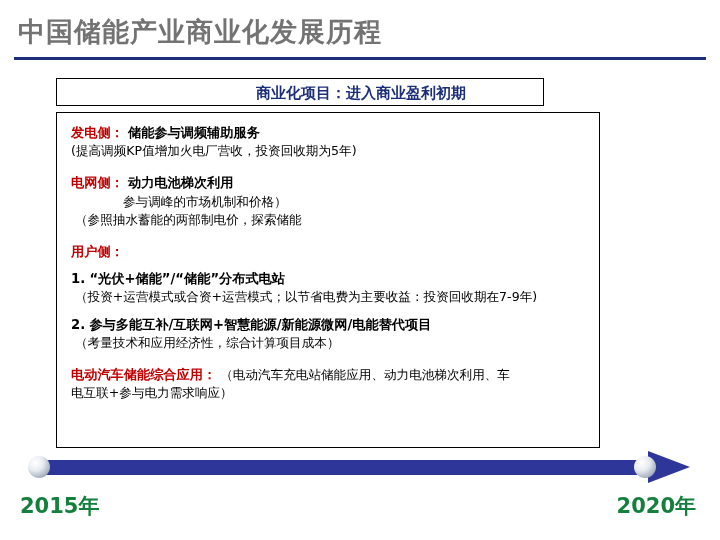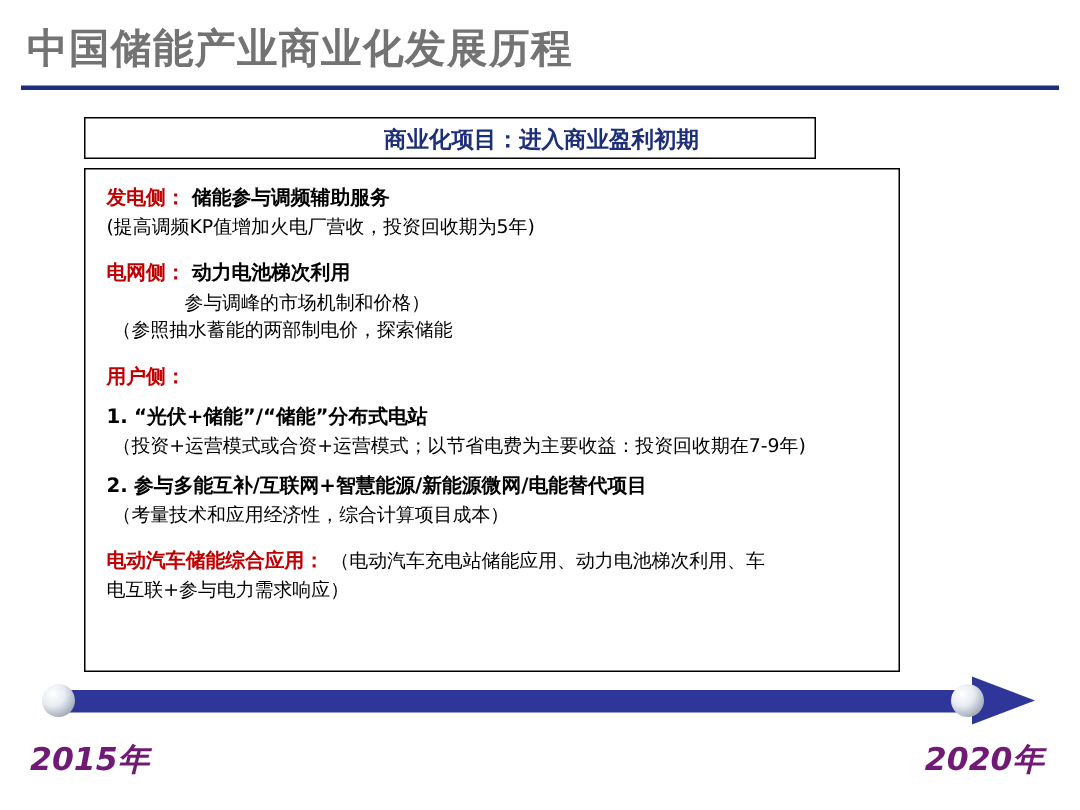--- a/index.html
+++ b/index.html
@@ -125,24 +125,23 @@
     background: radial-gradient(circle at 33% 30%, #ffffff 0%, #e8ecf2 38%, #9fa8b8 78%, #6f7889 100%);
     top: 456px;
   }
   .ball.left { left: 28px; }
   .ball.right { left: 634px; }
   .year {
     position: absolute;
     top: 492px;
     font-size: 21px;
     font-weight: bold;
-    color: #701a75;
+    color: #15803d;
     font-family: "DejaVu Sans", sans-serif;
     white-space: nowrap;
-    font-style: italic;
   }
   .year.left { left: 20px; }
   .year.right { right: 24px; }
 </style>
 </head>
 <body>
 
 <div class="slide">
 
   <div class="title">中国储能产业商业化发展历程</div>

